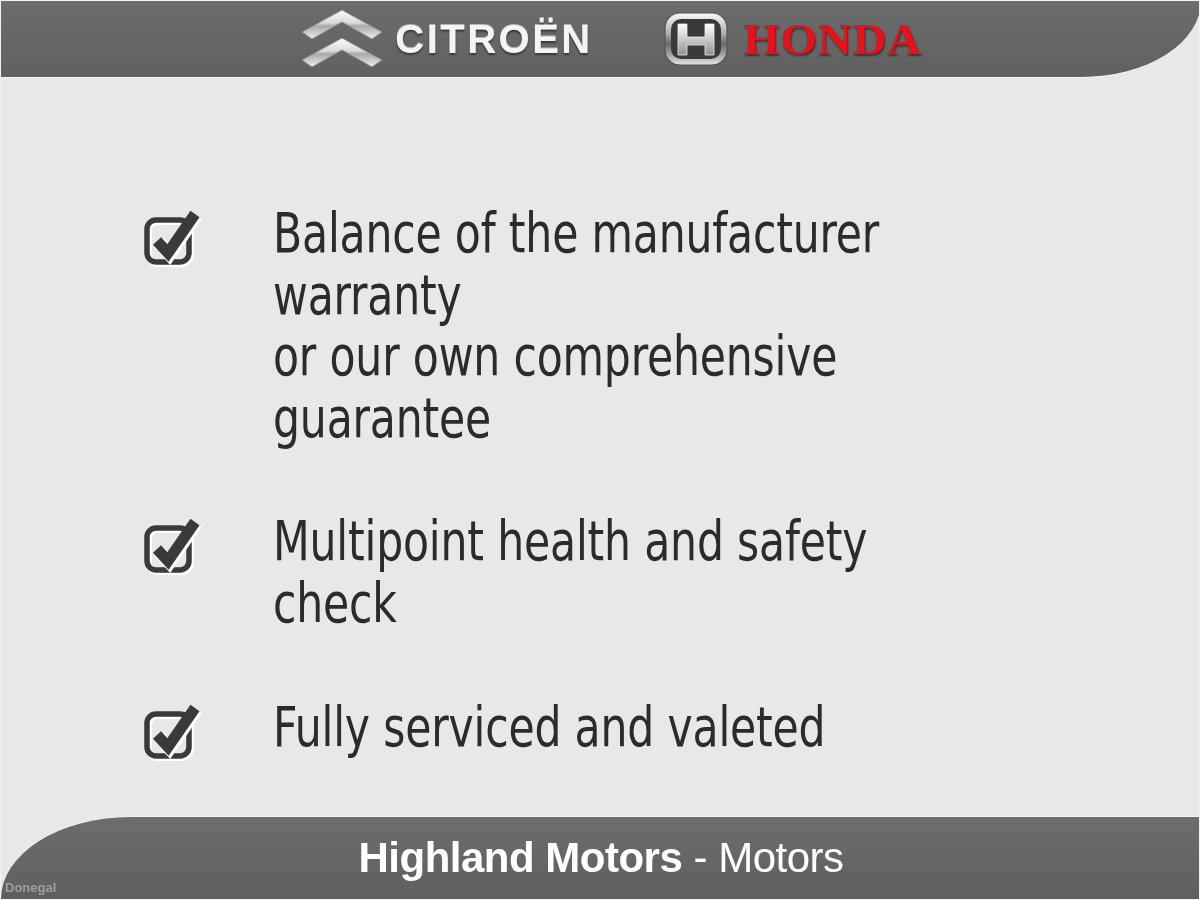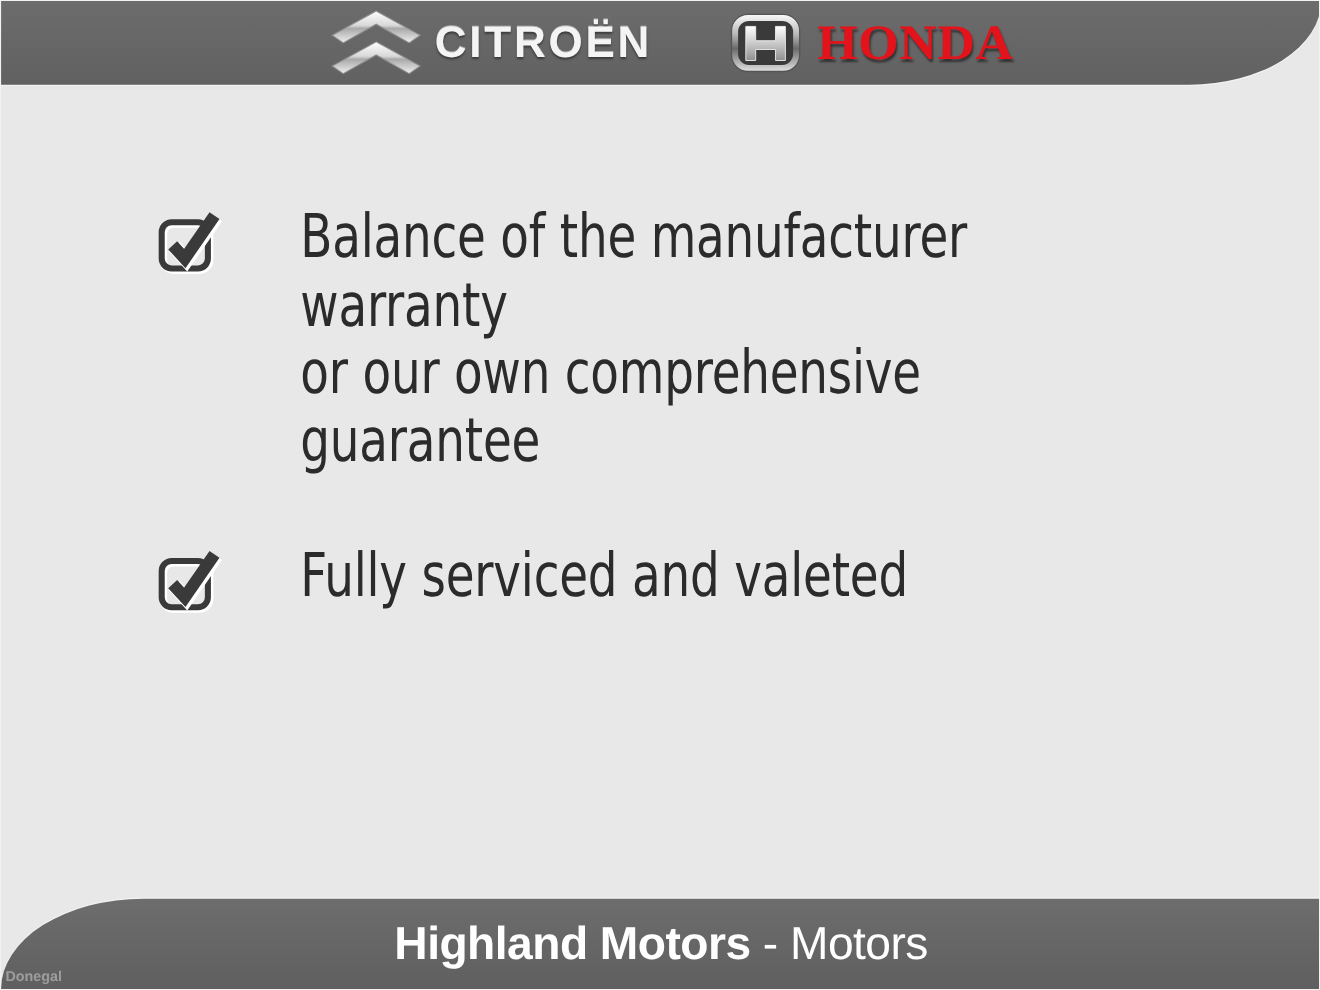--- a/index.html
+++ b/index.html
@@ -80,21 +80,21 @@
     text-shadow: 1px 2px 2px rgba(0,0,0,0.5);
     margin-left: 2px;
     transform: scaleX(1.05);
     transform-origin: left center;
   }
 
   
   .content {
     position: absolute;
     left: 0;
-    top: 76px;
+    top: 94px;
     width: 1200px;
     height: 742px;
   }
   .bullets {
     position: absolute;
     left: 140px;
     top: 108px;
     width: 980px;
   }
   .bullet {
@@ -232,30 +232,41 @@
             <rect x="6" y="13" width="42" height="42" rx="9" ry="9" fill="none" stroke="#3a3a3a" stroke-width="5.5"></rect>
             <path d="M16 34 L27 46 L54 7" fill="none" stroke="#ffffff" stroke-width="13" stroke-linecap="butt" stroke-linejoin="miter" transform="translate(1.5,1.5)"></path>
             <path d="M16 34 L27 46 L54 7" fill="none" stroke="#3a3a3a" stroke-width="11" stroke-linecap="butt" stroke-linejoin="miter"></path>
           </svg>
         </span>
         <div class="bullet-text">Balance of the manufacturer warranty
 or our own comprehensive guarantee</div>
       </div>
 
 
-
       <div class="bullet">
         <span>
           <svg class="check-icon" viewBox="0 0 62 62" xmlns="http://www.w3.org/2000/svg">
             <rect x="6" y="13" width="42" height="42" rx="9" ry="9" fill="none" stroke="#ffffff" stroke-width="7" transform="translate(1.5,1.5)"></rect>
             <rect x="6" y="13" width="42" height="42" rx="9" ry="9" fill="none" stroke="#3a3a3a" stroke-width="5.5"></rect>
             <path d="M16 34 L27 46 L54 7" fill="none" stroke="#ffffff" stroke-width="13" stroke-linecap="butt" stroke-linejoin="miter" transform="translate(1.5,1.5)"></path>
             <path d="M16 34 L27 46 L54 7" fill="none" stroke="#3a3a3a" stroke-width="11" stroke-linecap="butt" stroke-linejoin="miter"></path>
           </svg>
         </span>
+        <div class="bullet-text">Multipoint health and safety check</div>
+      </div>
+
+      <div class="bullet">
+        <span>
+          <svg class="check-icon" viewBox="0 0 62 62" xmlns="http://www.w3.org/2000/svg">
+            <rect x="6" y="13" width="42" height="42" rx="9" ry="9" fill="none" stroke="#ffffff" stroke-width="7" transform="translate(1.5,1.5)"></rect>
+            <rect x="6" y="13" width="42" height="42" rx="9" ry="9" fill="none" stroke="#3a3a3a" stroke-width="5.5"></rect>
+            <path d="M16 34 L27 46 L54 7" fill="none" stroke="#ffffff" stroke-width="13" stroke-linecap="butt" stroke-linejoin="miter" transform="translate(1.5,1.5)"></path>
+            <path d="M16 34 L27 46 L54 7" fill="none" stroke="#3a3a3a" stroke-width="11" stroke-linecap="butt" stroke-linejoin="miter"></path>
+          </svg>
+        </span>
         <div class="bullet-text">Fully serviced and valeted</div>
       </div>
 
     </div>
   </div>
 
   <div class="footer-bar">
     <div class="footer-title">
       <span class="dealer">Highland Motors</span><span class="sep"> - </span><span class="location">Motors</span>
     </div>

